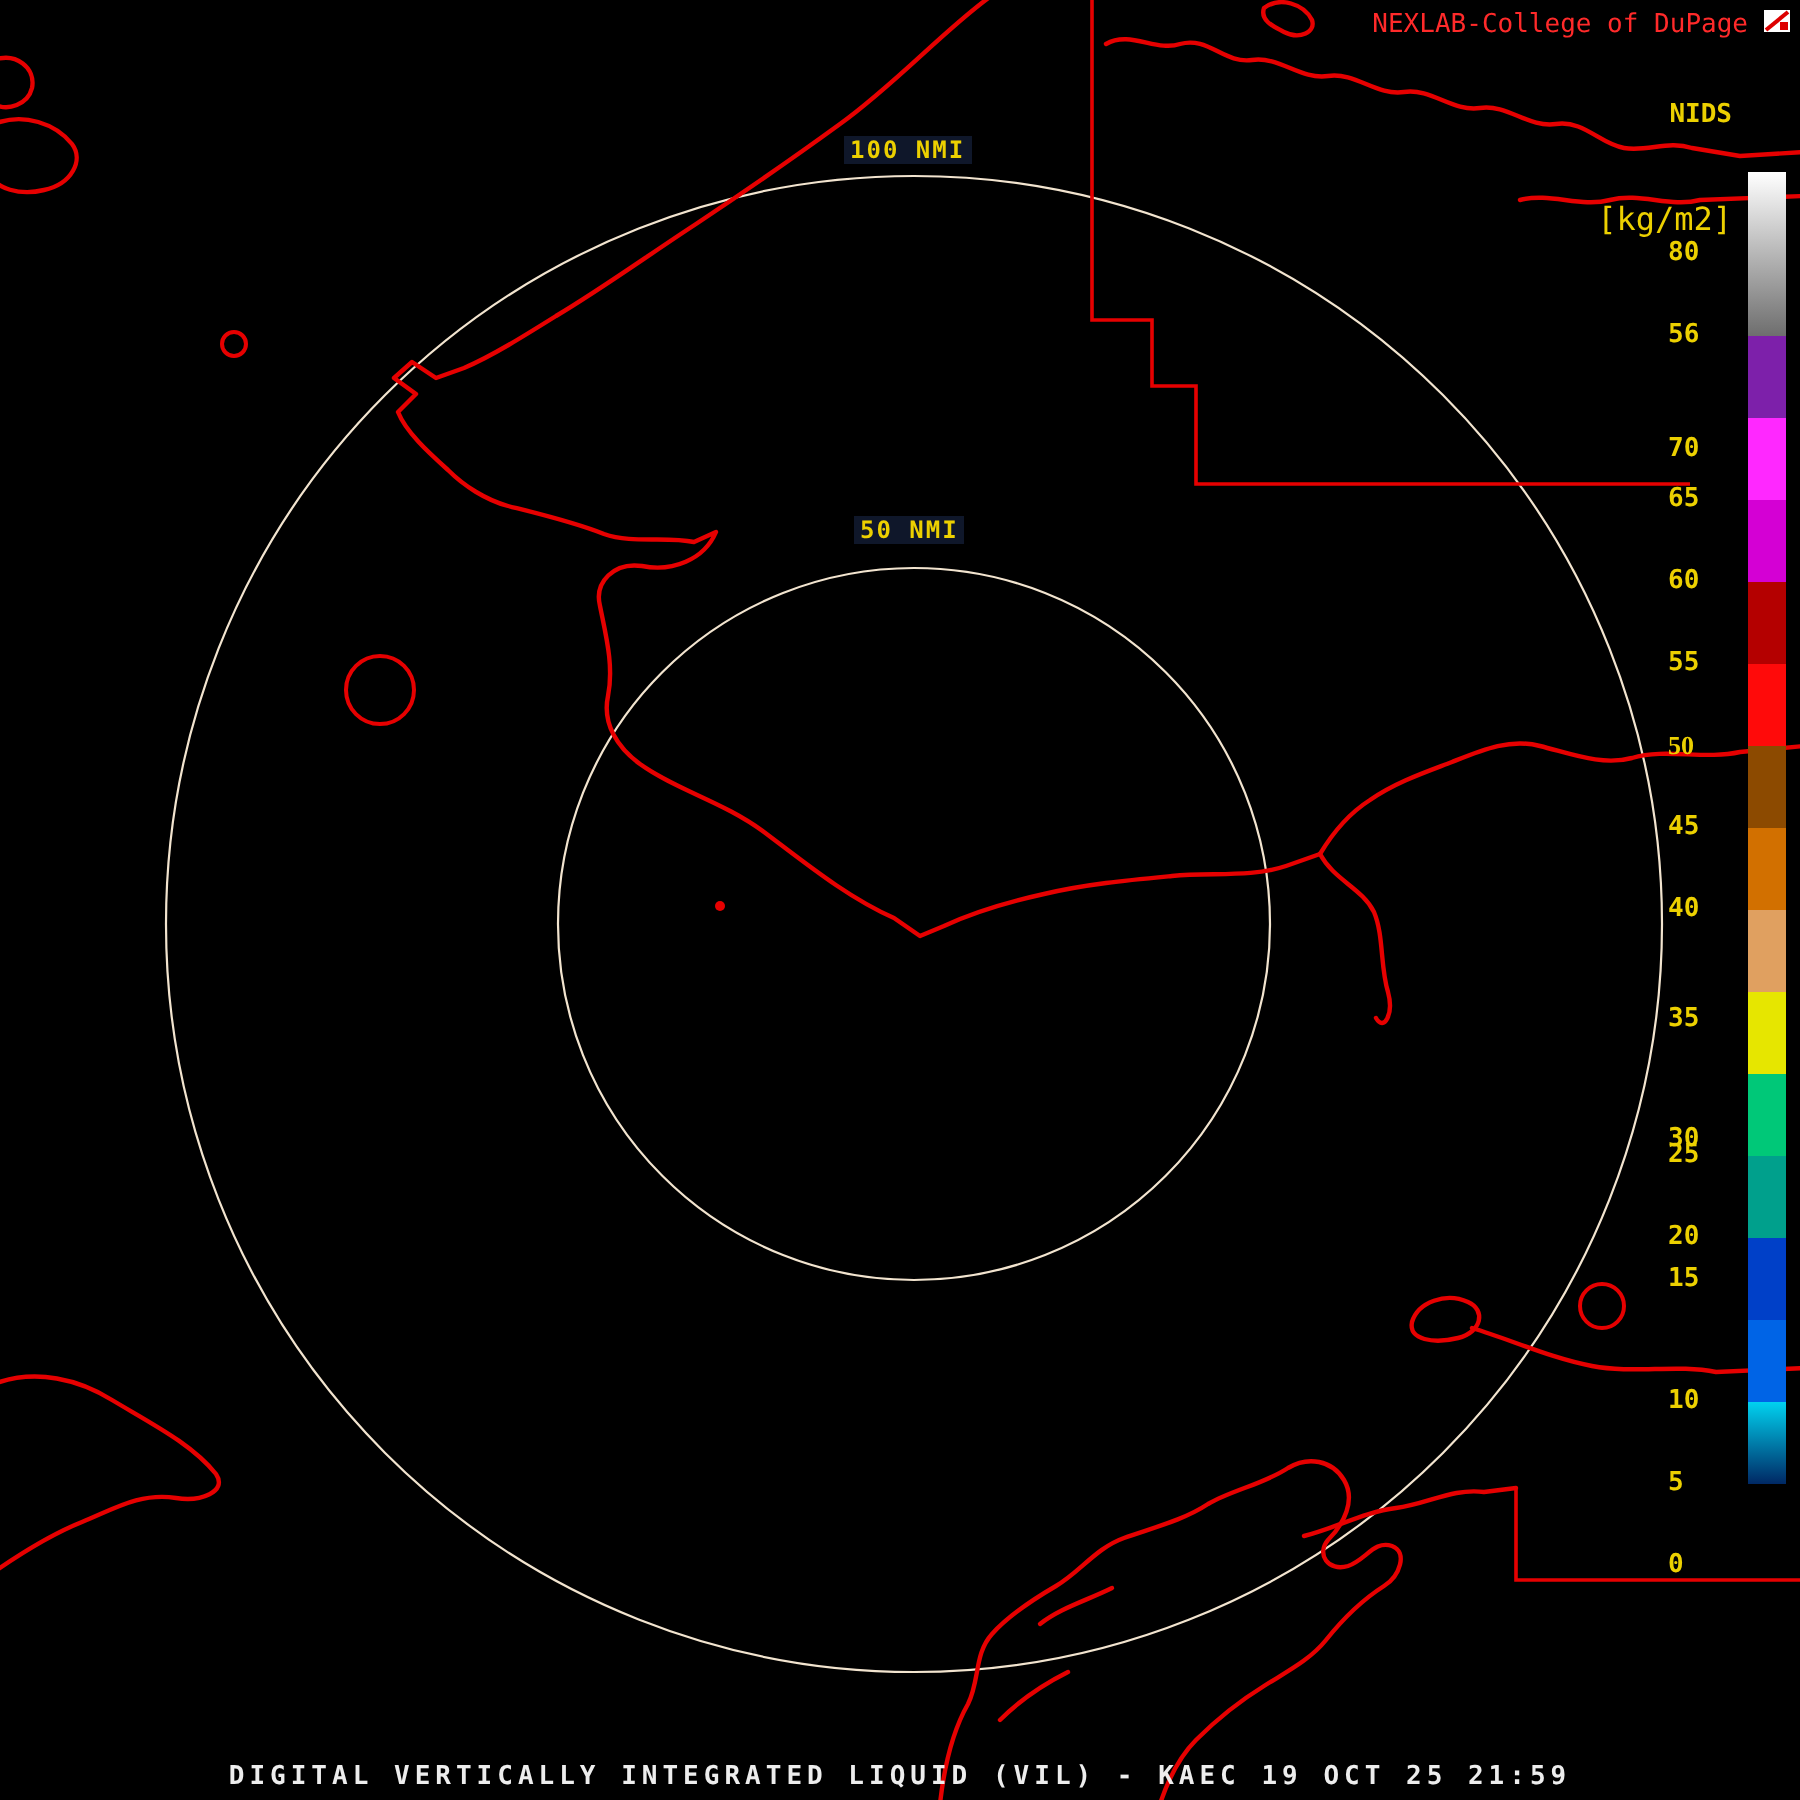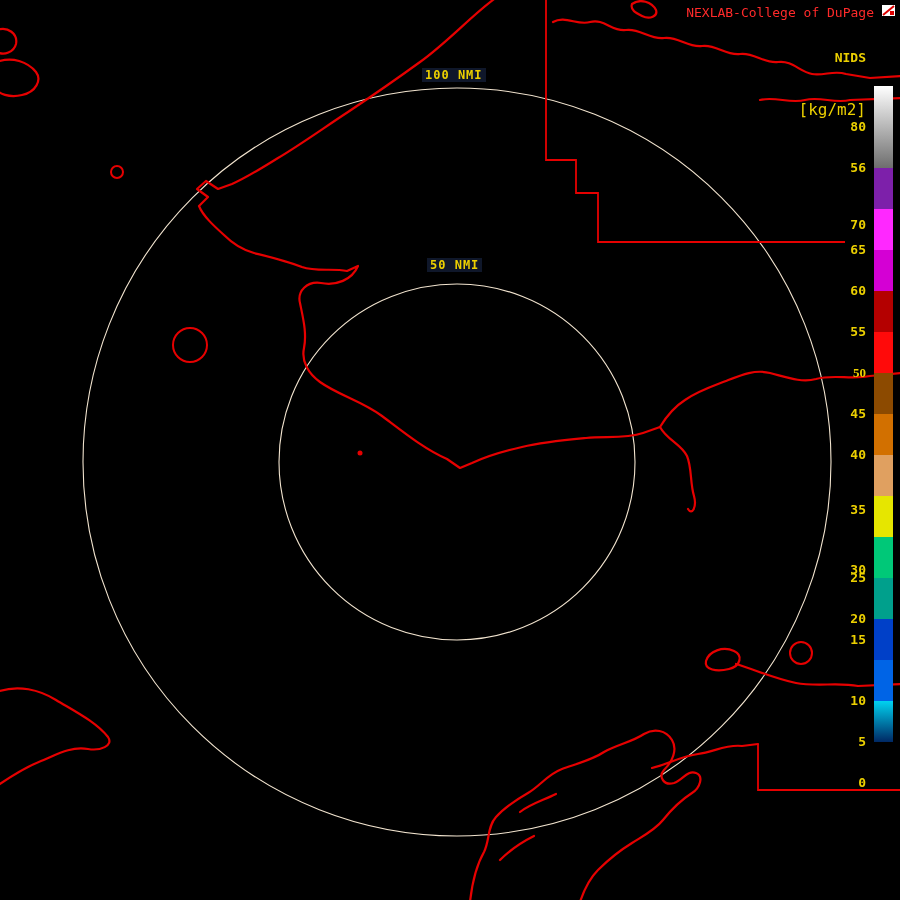--- a/index.html
+++ b/index.html
@@ -33,21 +33,21 @@
   .logo{position:absolute;top:3px;right:3px;width:16px;height:16px;}
   
   .cb-title{position:absolute;top:50px;right:34px;color:var(--label-yellow);font-size:13px;font-weight:bold;}
   .cb-units{position:absolute;top:64px;right:34px;color:var(--label-yellow);font-size:16px;font-weight:normal;margin-top:36px;}
   .cb-bar{
     position:absolute;top:86px;right:7px;width:19px;height:697px;
     display:flex;flex-direction:column;
   }
   .cb-seg{width:100%;}
   .cb-tick{
-    position:absolute;right:34px;width:32px;text-align:right;
+    position:absolute;right:34px;width:32px;text-align:left;
     color:var(--label-yellow);font-size:13px;font-weight:bold;line-height:18px;
   }
   
   .footer{
     position:absolute;bottom:4px;left:0;width:900px;text-align:center;
     color:var(--footer-text);font-size:13px;font-weight:bold;letter-spacing:2.5px;white-space:nowrap;
   }
 </style>
 </head>
 <body>
@@ -134,14 +134,15 @@
       <div class="cb-tick" style="top: 501px;">35</div>
       <div class="cb-tick" style="top: 514px; margin-top: 47px;">30</div>
       <div class="cb-tick" style="top: 569px;">25</div>
       <div class="cb-tick" style="top: 610px;">20</div>
       <div class="cb-tick" style="top: 631px;">15</div>
       <div class="cb-tick" style="top: 692px;">10</div>
       <div class="cb-tick" style="top: 733px;">5</div>
       <div class="cb-tick" style="top: 774px;">0</div>
     </div>
 
+  <div class="footer">DIGITAL VERTICALLY INTEGRATED LIQUID (VIL) - KAEC 19 OCT 25 21:59</div>
 
 </div>
 
 </body></html>

